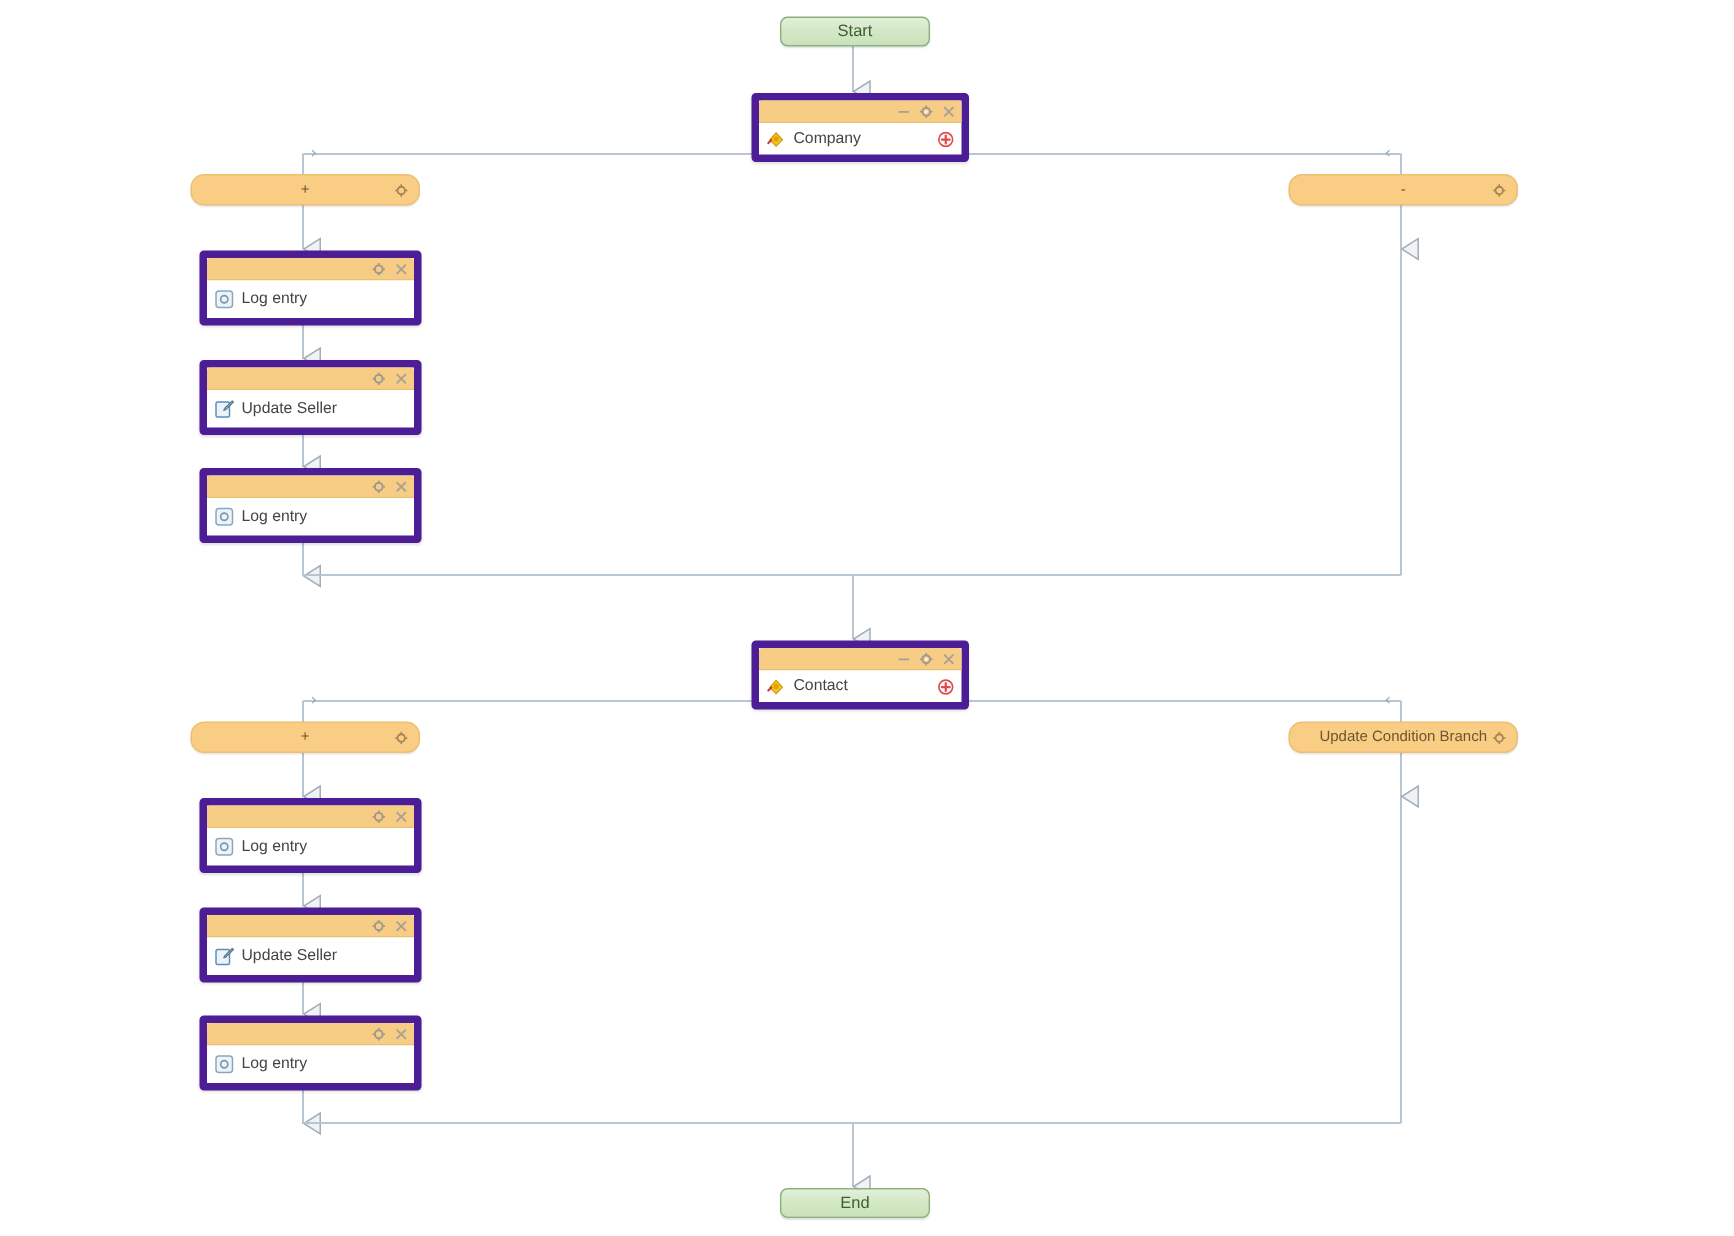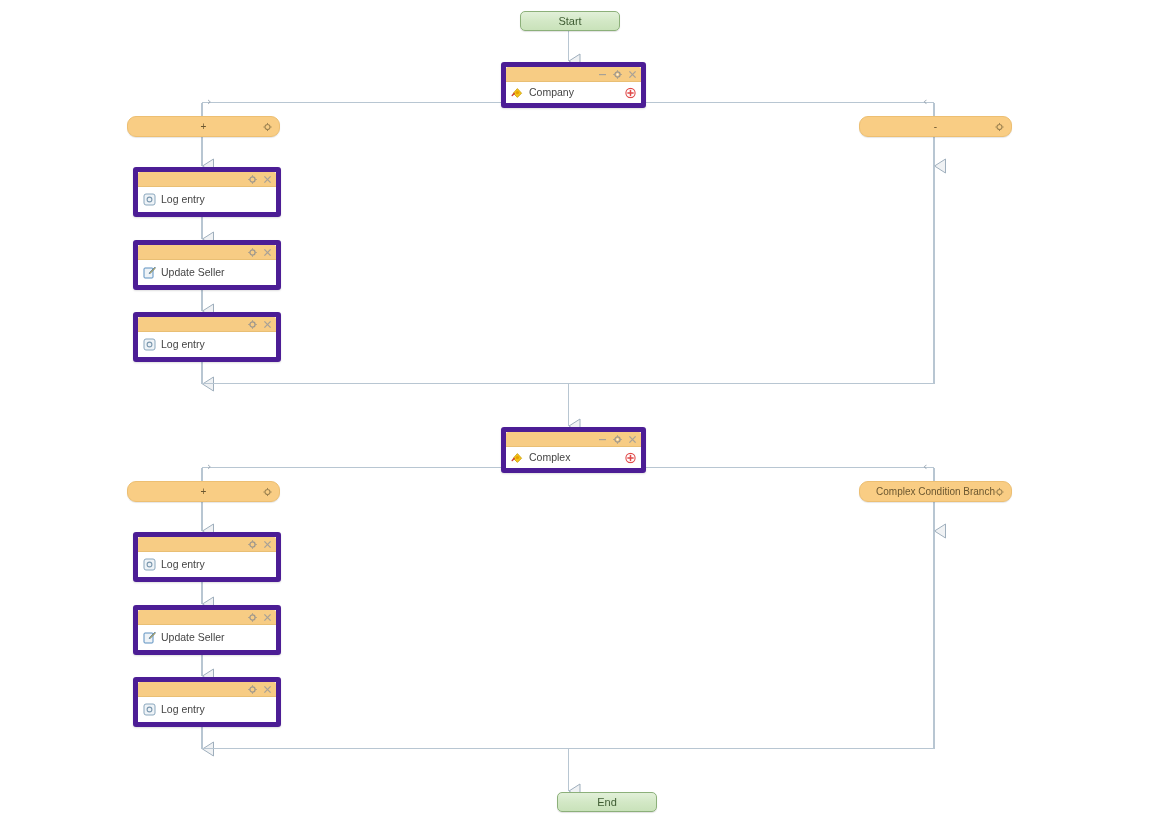--- a/index.html
+++ b/index.html
@@ -338,21 +338,21 @@
       </span>
     </div>
     <div class="card-body">
       <span class="nicon">
         <svg viewBox="0 0 13 13">
           <path d="M2.2 7.2 L6.4 2.6 L10.6 7.2 L6.4 11.4 Z" fill="#f5c518" stroke="#c79a10" stroke-width=".8"></path>
           <circle cx="6.4" cy="6.6" r="1.7" fill="#e8a000"></circle>
           <path d="M1.2 9.4 L3.2 7.4" stroke="#cc3b3b" stroke-width="1.4" stroke-linecap="round"></path>
         </svg>
       </span>
-      <span class="card-title">Complex</span>
+      <span class="card-title">Contact</span>
       <span class="plus-btn">
         <svg viewBox="0 0 11 11">
           <circle cx="5.5" cy="5.5" r="4.6" fill="#ffffff" stroke="#e04a4a" stroke-width="1.1"></circle>
           <g stroke="#e04a4a" stroke-width="1.5" stroke-linecap="round">
             <line x1="5.5" y1="2.9" x2="5.5" y2="8.1"></line>
               <line x1="2.9" y1="5.5" x2="8.1" y2="5.5"></line>
           </g>
         </svg>
       </span>
     </div>
@@ -371,21 +371,21 @@
           <line x1="4.5" y1="0.4" x2="4.5" y2="1.6"></line>
             <line x1="4.5" y1="7.4" x2="4.5" y2="8.6"></line>
           <line x1="0.4" y1="4.5" x2="1.6" y2="4.5"></line>
             <line x1="7.4" y1="4.5" x2="8.6" y2="4.5"></line>
         </g>
       </svg>
     </span>
   </div>
 
   <div class="pill" style="left:859px;top:478px;width:151px;">
-    <span class="pill-label">Complex Condition Branch</span>
+    <span class="pill-label">Update Condition Branch</span>
     <span class="pill-gear">
       <svg viewBox="0 0 9 9">
         <circle cx="4.5" cy="4.5" r="2.5" fill="none" stroke="#8a7446" stroke-width="1.2"></circle>
         <circle cx="4.5" cy="4.5" r=".9" fill="#f9cd84"></circle>
         <g stroke="#8a7446" stroke-width="1">
           <line x1="4.5" y1="0.4" x2="4.5" y2="1.6"></line>
             <line x1="4.5" y1="7.4" x2="4.5" y2="8.6"></line>
           <line x1="0.4" y1="4.5" x2="1.6" y2="4.5"></line>
             <line x1="7.4" y1="4.5" x2="8.6" y2="4.5"></line>
         </g>
@@ -488,17 +488,17 @@
       <span class="nicon">
         <svg viewBox="0 0 13 13">
           <rect x="1" y="1" width="11" height="11" rx="2" fill="#eef3f7" stroke="#8aa7bd" stroke-width="1"></rect>
           <circle cx="6.5" cy="6.5" r="2.4" fill="none" stroke="#7b98ae" stroke-width="1.1"></circle>
         </svg>
       </span>
       <span class="card-title">Log entry</span>
     </div>
   </div>
 
-  <div class="terminal" style="left:520px;top:789px;margin-left:37px;">
+  <div class="terminal" style="left:520px;top:789px;">
     <span>End</span>
   </div>
 
 </div>
 
 </body></html>

